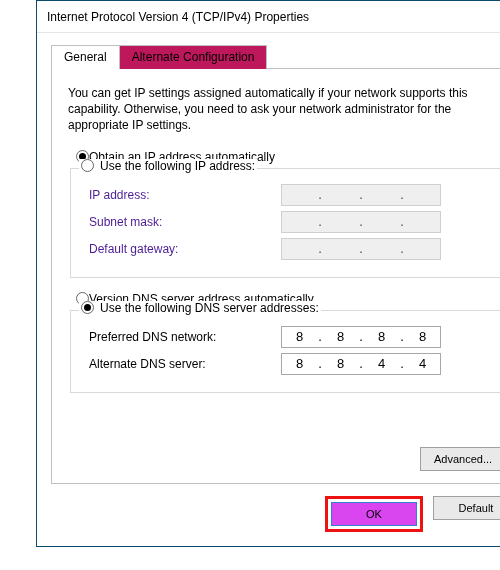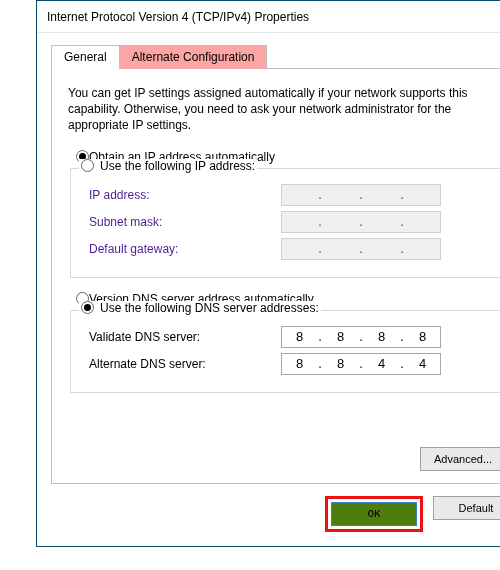--- a/index.html
+++ b/index.html
@@ -69,21 +69,21 @@
     z-index: 3;
   }
   .tab.active::after {
     content: "";
     position: absolute;
     left: 0; right: 0; bottom: -1px;
     height: 2px;
     background: #fff;
   }
   .tab.inactive {
-    background: #fca5a5;
+    background: #be185d;
     color: #000;
   }
   .tabpanel {
     border: 1px solid #bfbfbf;
     margin-top: -1px;
     padding: 16px 16px 16px 16px;
     flex: 1;
     position: relative;
     z-index: 1;
   }
@@ -179,22 +179,21 @@
     border: 1px solid #9f9f9f;
     background: #e9e9e9;
     font-size: 11px;
     display: inline-flex;
     align-items: center;
     justify-content: center;
     padding: 0 12px;
   }
   .btn.default {
     border: 1px solid #2f82d1;
-    background: #4d7c0f;
-    font-family: Liberation Mono, monospace;
+    background: #d946ef;
   }
   .dlg-buttons {
     display: flex;
     gap: 10px;
     justify-content: flex-end;
     padding: 12px 2px 0 0;
   }
   .ok-highlight {
     border: 3px solid #e11;
     padding: 3px;
@@ -278,21 +277,21 @@
         <span>Version DNS server address automatically</span>
       </div>
 
       <div class="groupbox">
         <div class="legend">
           <span class="radio selected"></span>
           <span>Use the following DNS server addresses:</span>
         </div>
 
         <div class="field-row">
-          <div class="label">Validate DNS server:</div>
+          <div class="label">Preferred DNS network:</div>
           <div class="ipfield">
             <span class="oct">8</span>
               <span class="dot">.</span>
             <span class="oct">8</span>
               <span class="dot">.</span>
             <span class="oct">8</span>
               <span class="dot">.</span>
             <span class="oct">8</span>
           </div>
         </div>

